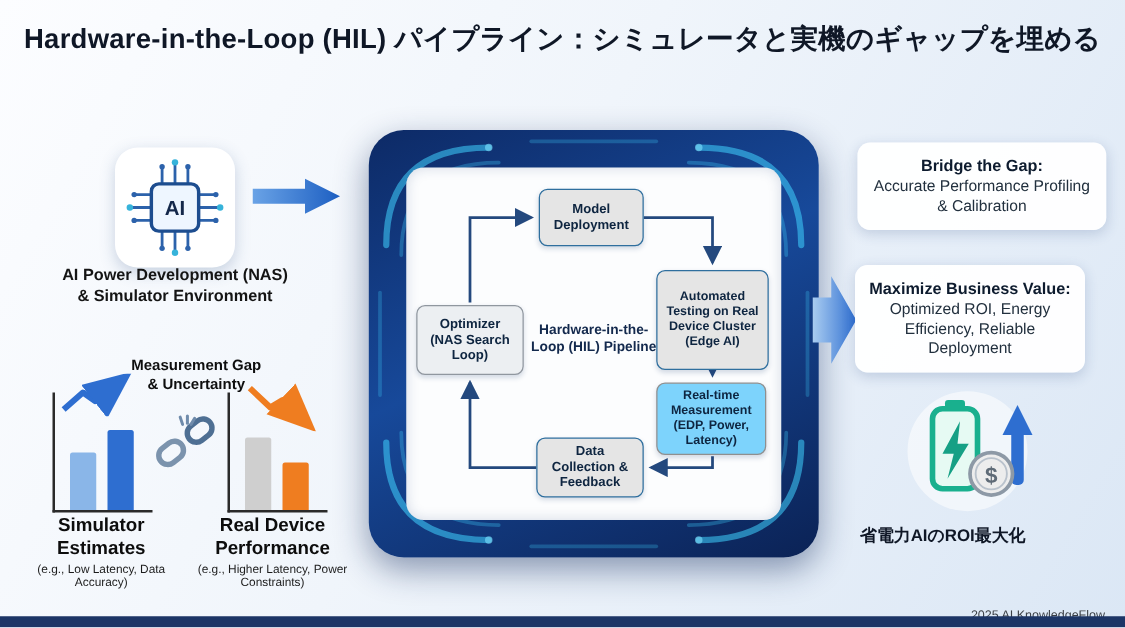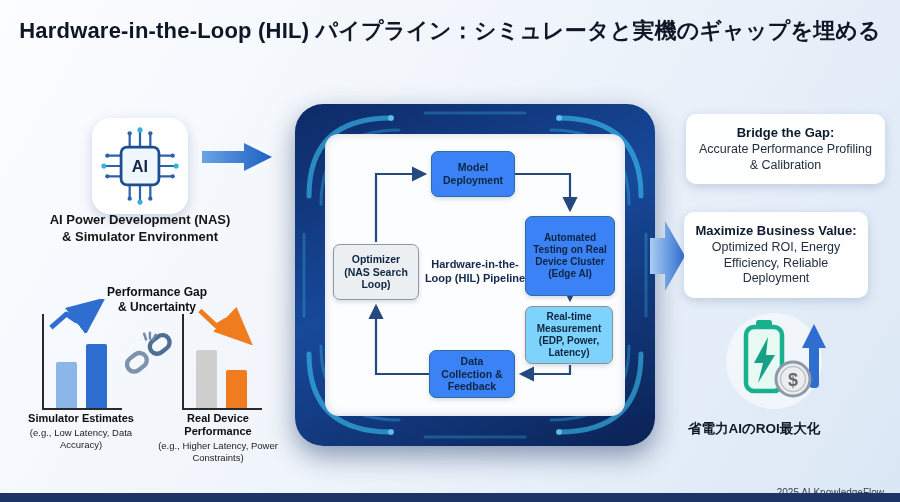--- a/index.html
+++ b/index.html
@@ -29,35 +29,35 @@
   .bar-sim1 { height:46px; background:#8ab6e8; }
   .bar-sim2 { height:64px; background:#2e6ed0; }
   .bar-real1 { height:58px; background:#cfcfcf; }
   .bar-real2 { height:38px; background:#ef7d20; }
   .trend-up   { position:absolute; left:48px;  top:299px; width:58px; height:34px; }
   .trend-down { position:absolute; left:196px; top:305px; width:58px; height:40px; }
   .broken-link { position:absolute; left:121px; top:326px; width:54px; height:54px; }
   .chart-label { position:absolute; text-align:center; }
   .sim-label  { left:22px;  top:412px; width:118px; }
   .real-label { left:152px; top:412px; width:132px; }
-  .chart-label .main { font-size:11px; font-weight:700; color:#0d0d0d; line-height:1.2; }
+  .chart-label .main { font-size:15px; font-weight:700; color:#0d0d0d; line-height:1.2; }
   .chart-label .sub  { font-size:9.5px; color:#1c1c1c; line-height:1.2; margin-top:2px; }
 
   
   .frame { position:absolute; left:295px; top:104px; width:360px; height:342px; border-radius:28px;
            background:linear-gradient(155deg,#0d2a66 0%,#17499a 45%,#0b2255 100%);
            box-shadow:0 10px 26px rgba(15,40,90,.45); }
   .frame-deco { position:absolute; inset:0; width:100%; height:100%; }
   .inner { position:absolute; left:30px; top:30px; width:300px; height:282px;
            background:#fcfdfe; border-radius:14px; box-shadow:inset 0 0 10px rgba(20,50,110,.18); }
   .flow { position:absolute; inset:0; width:100%; height:100%; }
   .node { position:absolute; display:flex; align-items:center; justify-content:center;
           text-align:center; font-weight:700; color:#0e2540; border-radius:7px;
           padding:3px 4px; line-height:1.2; box-shadow:0 2px 4px rgba(30,60,110,.18); }
-  .node-blue { background:#3b82f6; border:1.5px solid #2f6f9e;text-align:center; }
+  .node-blue { background:#e5e5e5; border:1.5px solid #2f6f9e;text-align:center; }
   .node-gray { background:#7dd3fc; border:1.5px solid #8f8f8f; }
   .node-opt  { background:#eceff2; border:1.5px solid #90979f; }
   .n-model    { left:106px; top:17px;  width:84px; height:46px; font-size:10.5px; }
   .n-auto     { left:200px; top:82px;  width:90px; height:80px; font-size:10px; }
   .n-realtime { left:200px; top:172px; width:88px; height:58px; font-size:10px; }
   .n-data     { left:104px; top:216px; width:86px; height:48px; font-size:10.5px; }
   .n-opt      { left:8px;   top:110px; width:86px; height:56px; font-size:10.5px; }
   .center-label { position:absolute; left:98px; top:106px; width:104px; height:64px;
                   display:flex; align-items:center; justify-content:center; text-align:center;
                   font-size:11px; font-weight:800; color:#13294d; line-height:1.25; }
@@ -131,21 +131,21 @@
     </defs>
     <polygon points="0,9 42,9 42,1 70,15 42,29 42,21 0,21" fill="url(#lg1)"></polygon>
   </svg>
 
   <div class="dev-label">
     <div>AI Power Development (NAS)</div>
     <div>&amp; Simulator Environment</div>
   </div>
 
   <div class="gap-title">
-    <div>Performance Gap</div>
+    <div>Measurement Gap</div>
     <div>&amp; Uncertainty</div>
   </div>
 
   <svg class="trend-up" viewBox="0 0 60 34">
     <defs>
         <marker id="tu" markerWidth="9" markerHeight="9" refX="5" refY="3.5" orient="auto">
       <path d="M0,0 L8,3.5 L0,7 z" fill="#2e6ed0"></path>
         </marker>
       </defs>
     <path d="M3,29 L19,15 L29,22 L48,7" fill="none" stroke="#2e6ed0" stroke-width="5" stroke-linejoin="round" marker-end="url(#tu)"></path>

